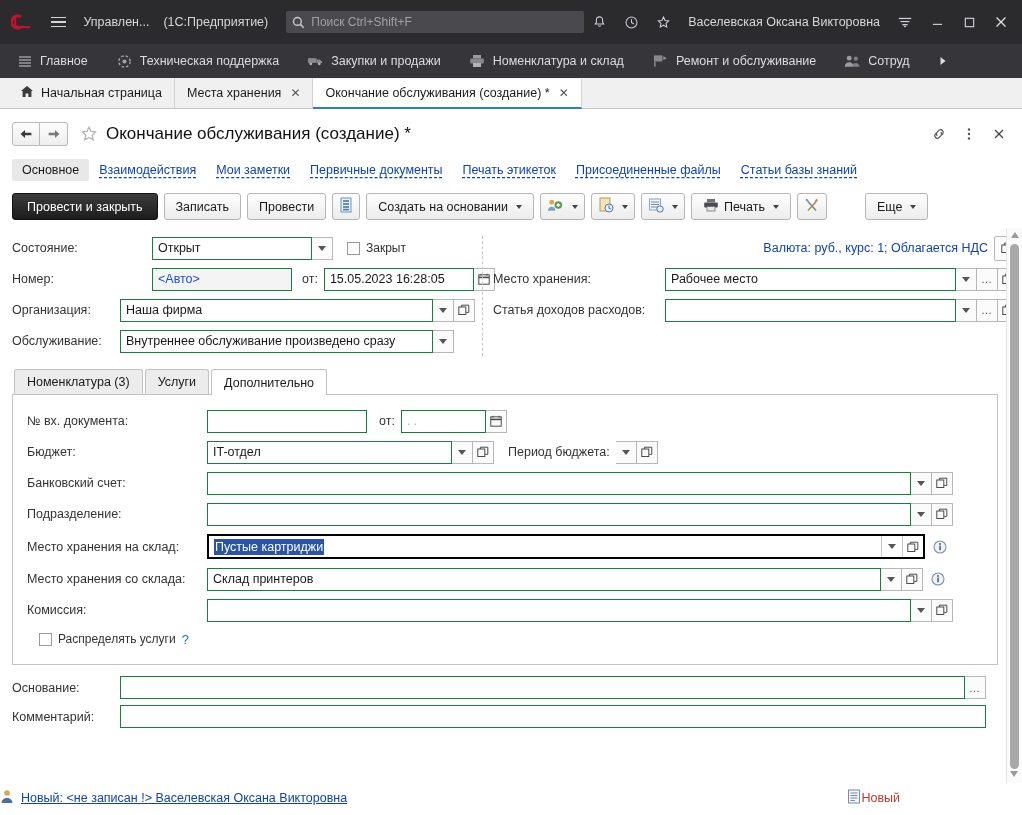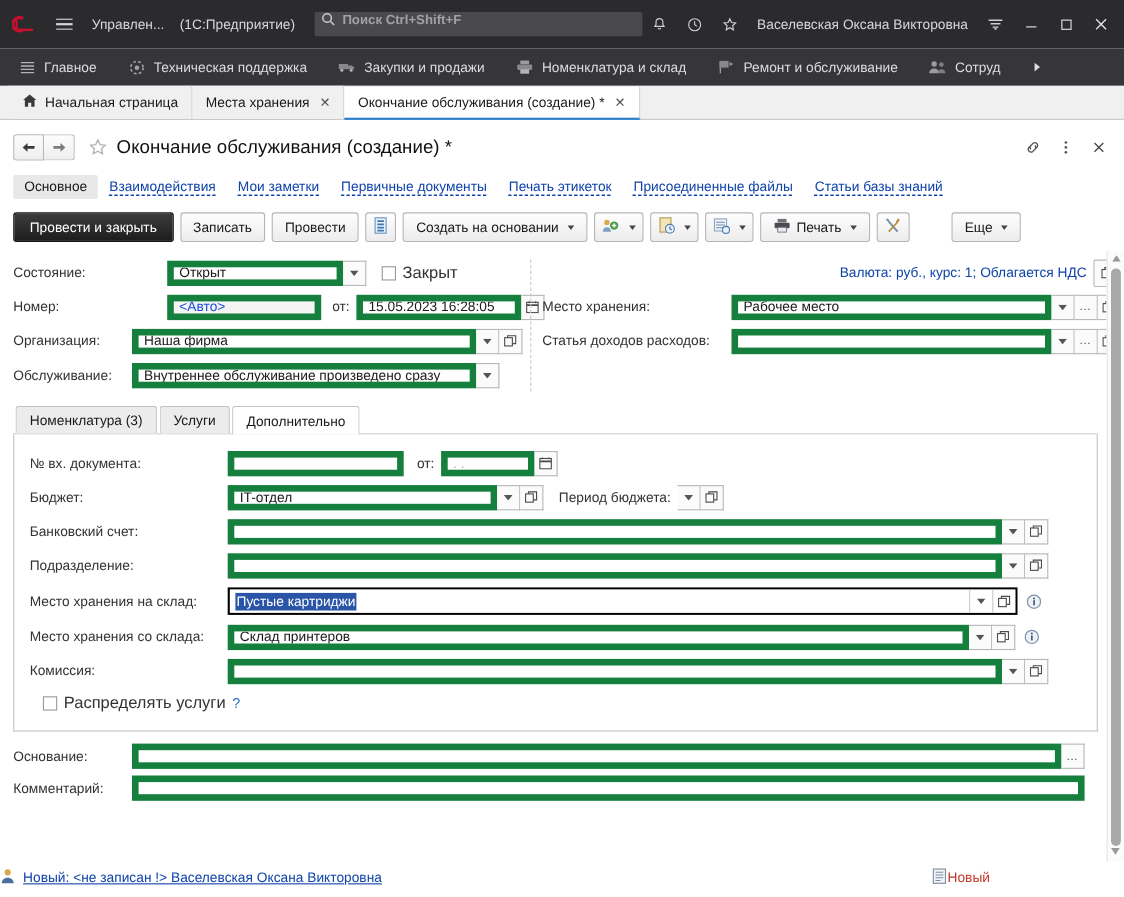--- a/index.html
+++ b/index.html
@@ -50,24 +50,23 @@
     color: #d7d7da;
     font-size: 12.5px;
     margin-right: 14px;
     white-space: nowrap;
   }
   .searchbox {
     flex: 0 0 auto;
     width: 298px; height: 22px;
     background: #4a4a4e;
     border-radius: 2px;
-    display: flex; 
+    display: flex; align-items: center;
     padding: 0 6px;
     margin-left: 4px;
-    font-weight: bold;
   }
   .searchbox .mag { margin-right: 6px; display:flex; }
   .searchbox .ph { color: #a0a0a6; font-size: 12px; }
   .tb-right {
     margin-left: auto;
     display: flex; align-items: center; gap: 2px;
   }
   .tb-icon {
     width: 30px; height: 28px;
     display: flex; align-items: center; justify-content: center;
@@ -257,21 +256,21 @@
   .hdr-right { flex: 1 1 auto; }
 
   .frow { display: flex; align-items: center; height: 28px; margin-bottom: 3px; }
   .flabel {
     font-size: 12.5px; color: #333;
     white-space: nowrap;
     padding-right: 8px;
   }
   .fctl { display: flex; align-items: stretch; height: 23px; }
   .inp {
-    border: 6px solid #15803d;
+    border: 1px solid #15803d;
     background: #ffffff;
     height: 23px;
     display: flex; align-items: center;
     padding: 0 5px;
     font-size: 12.5px;
     color: #1a1a1a;
     overflow: hidden;
     white-space: nowrap;
   }
   .inp.readonly { background: #f4f4f4; color: #1d4ed8; }
@@ -288,21 +287,21 @@
   .btn-ell { font-size: 11px; color:#555; letter-spacing:1px;}
   .cbx {
     width: 13px; height: 13px;
     border: 1px solid #9a9a9a;
     background: #fff;
     display:inline-block;
     margin-right: 6px;
     vertical-align: middle;
     cursor:pointer;
   }
-  .cbx-lbl { font-size: 15px; color: #333; }
+  .cbx-lbl { font-size: 12px; color: #333; }
   .currency-line {
     text-align: right;
     font-size: 12.5px;
     color: #1144aa;
     white-space: nowrap;
     padding-right: 6px;
   }
   .sel-text { background: #2a54a5; color: #ffffff; padding: 1px 1px; }
   .focus-group { border: 2px solid #000; display:flex; height: 25px; }
   .focus-group .inp { border: none; height: 21px;}

